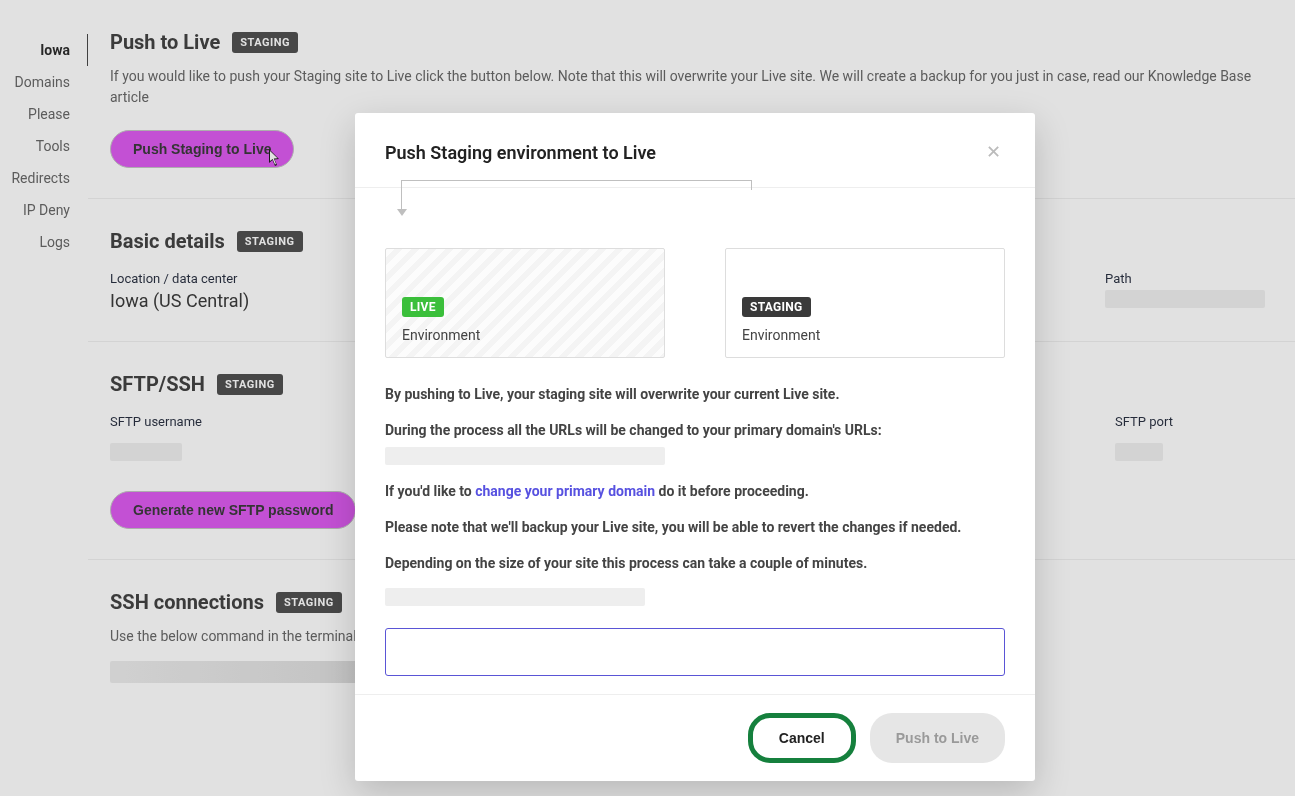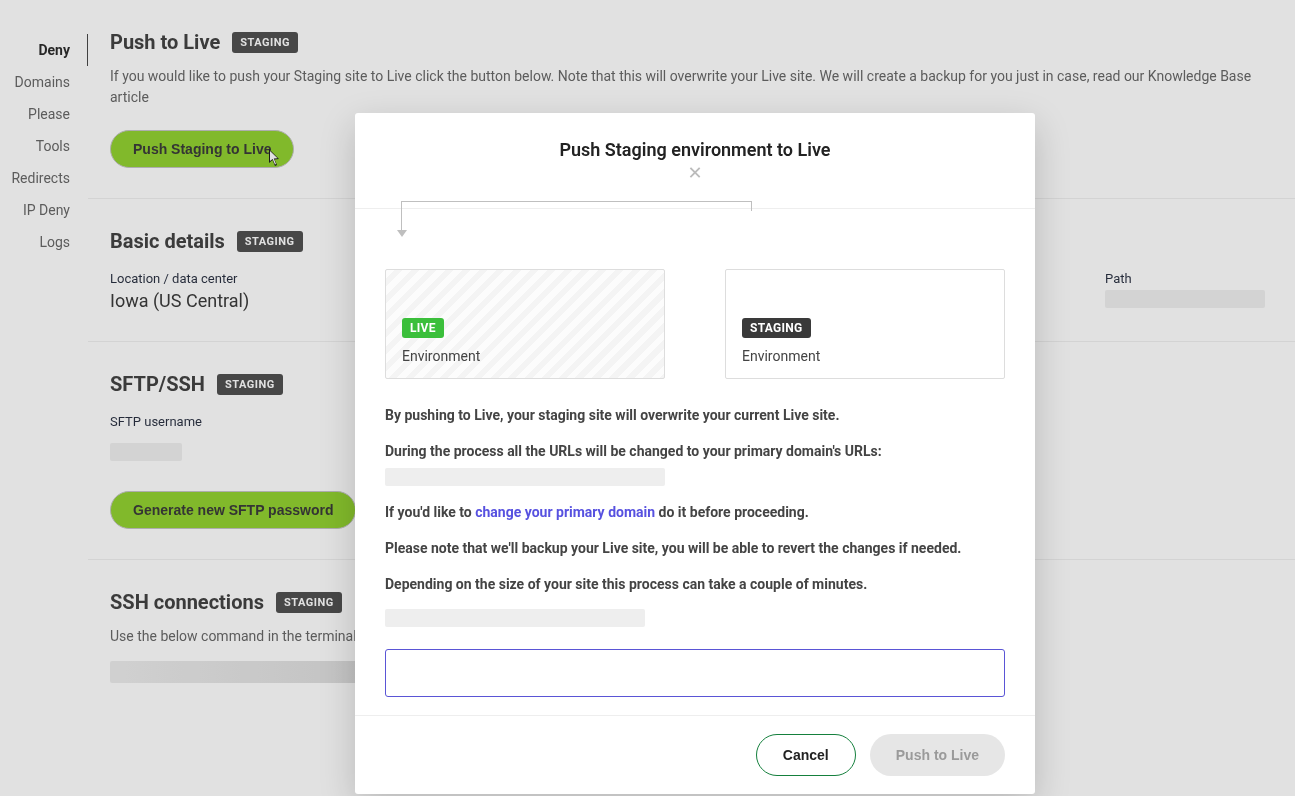--- a/index.html
+++ b/index.html
@@ -14,37 +14,37 @@
   .sidebar li.active { font-weight: 700; color: #111; position: relative; }
   .sidebar li.active::after { content:""; position:absolute; right:0; top:0; bottom:0; width:1px; background:#333; }
 
   .content { flex: 1; padding: 0; }
   .section { border-bottom: 1px solid #ededed; padding: 30px 22px 30px 22px; }
   .section h2 { font-size: 20px; font-weight: 700; display: inline-block; margin-right: 8px; }
   .badge { display: inline-block; background:#3a3a3a; color:#fff; font-size:11px; font-weight:700; letter-spacing:0.5px; padding:4px 8px; border-radius:3px; vertical-align: 3px; }
   .small-label { color:#0f172a; font-size:13px; margin-bottom:4px; }
   .value { font-size:18px; color:#222; }
 
-  .btn-outline { display:inline-block; border:1px solid #bdbdbd; background:#84cc16; border-radius:22px; padding:10px 22px; font-size:14px; font-weight:600; color:#222; cursor:pointer; }
+  .btn-outline { display:inline-block; border:1px solid #bdbdbd; background:#d946ef; border-radius:22px; padding:10px 22px; font-size:14px; font-weight:600; color:#222; cursor:pointer; }
 
   .redacted { display:inline-block; height:18px; background:#eeeeee; border-radius:2px; }
 
   .desc { font-size:14px; color:#555; margin: 12px 0 22px 0; line-height:1.5; }
 
   .field-group { display:flex; gap:60px; margin-top:18px; }
   .field { min-width:150px; }
 
   .cursor { position:absolute; left:269px; top:149px; width:12px; height:18px; pointer-events:none; }
 
   
   .scrim { position:absolute; inset:0; background:rgba(120,120,120,0.22); }
 
   
   .modal { position:absolute; left:355px; top:113px; width:680px; background:#fff; border-radius:3px; box-shadow: 0 12px 36px rgba(0,0,0,0.18); }
-  .modal-header { padding: 26px 30px 22px 30px; border-bottom:1px solid #eee; display:flex; align-items:center;flex-direction:column; }
+  .modal-header { padding: 26px 30px 22px 30px; border-bottom:1px solid #eee; display:flex; align-items:center; }
   .modal-header h3 { font-size:18px; font-weight:600; color:#222; flex:1; }
   .close-x { color:#bbb; font-size:18px; cursor:pointer; padding:4px; line-height:1; }
 
   .modal-body { padding: 26px 30px 18px 30px; }
 
   .env-row { display:flex; gap:60px; align-items:stretch; margin-bottom:26px; position:relative; }
   .env-card { flex:1; border:1px solid #ddd; border-radius:2px; padding:14px 16px; min-height:76px; }
   .env-card.live { background: repeating-linear-gradient(135deg,#fcfcfc 0 6px,#f4f4f4 6px 12px); }
   .env-card .tag { display:inline-block; font-size:12px; font-weight:700; color:#fff; padding:3px 8px; border-radius:3px; margin-bottom:10px; letter-spacing:0.3px;margin-top:34px; }
   .env-card.live .tag { background:#3bbf3b; }
@@ -56,33 +56,33 @@
   .flow-arrow .vleft  { position:absolute; top:0; left:0; width:1px; height:34px; background:#bfbfbf; }
   .flow-arrow .vright { position:absolute; top:0; right:0; width:1px; height:10px; background:#bfbfbf; }
   .flow-arrow .ahead { position:absolute; left:-4px; bottom:-2px; width:0; height:0; border-left:5px solid transparent; border-right:5px solid transparent; border-top:7px solid #bfbfbf; }
 
   .modal-body p { font-size:14px; color:#444; line-height:1.55; margin-bottom:14px;font-weight:bold; }
   .modal-body a { color:#5751e0; text-decoration:none; }
 
   .input-focused { width:100%; height:48px; border:1.5px solid #5a55d6; border-radius:3px; margin-top:8px; }
 
   .modal-footer { border-top:1px solid #eee; padding:18px 30px; display:flex; justify-content:flex-end; gap:14px; }
-  .btn-cancel { border:1px solid #15803d; background:#fff; color:#222; border-radius:22px; padding:12px 26px; font-size:14px; font-weight:600; cursor:pointer; }
+  .btn-cancel { border:5px solid #15803d; background:#fff; color:#222; border-radius:22px; padding:12px 26px; font-size:14px; font-weight:600; cursor:pointer; }
   .btn-primary-disabled { border:none; background:#e6e6e6; color:#9a9a9a; border-radius:22px; padding:12px 26px; font-size:14px; font-weight:600; cursor:not-allowed; }
 
   .blur-box { display:inline-block; height:18px; background:#eee; border-radius:2px; }
 </style>
 </head>
 <body>
 
 <div class="page">
 
   <nav class="sidebar">
     <ul>
-      <li class="active">Deny</li>
+      <li class="active">Iowa</li>
       <li>Domains</li>
       <li>Please</li>
       <li>Tools</li>
       <li>Redirects</li>
       <li>IP Deny</li>
       <li>Logs</li>
     </ul>
   </nav>
 
   <main class="content">
@@ -109,20 +109,24 @@
       </div>
     </section>
 
     <section class="section">
       <h2>SFTP/SSH</h2>
       <span class="badge">STAGING</span>
       <div class="field-group">
         <div class="field">
           <div class="small-label">SFTP username</div>
           <div style="margin-top:14px;"><span class="redacted" style="width:72px;"></span></div>
+        </div>
+        <div class="field" style="position:absolute; right:30px;">
+          <div class="small-label">SFTP port</div>
+          <div style="margin-top:14px;"><span class="redacted" style="width:48px;"></span></div>
         </div>
       </div>
       <div style="margin-top:26px;">
         <button class="btn-outline">Generate new SFTP password</button>
       </div>
     </section>
 
     <section class="section" style="border-bottom:none;">
       <h2>SSH connections</h2>
       <span class="badge">STAGING</span>

